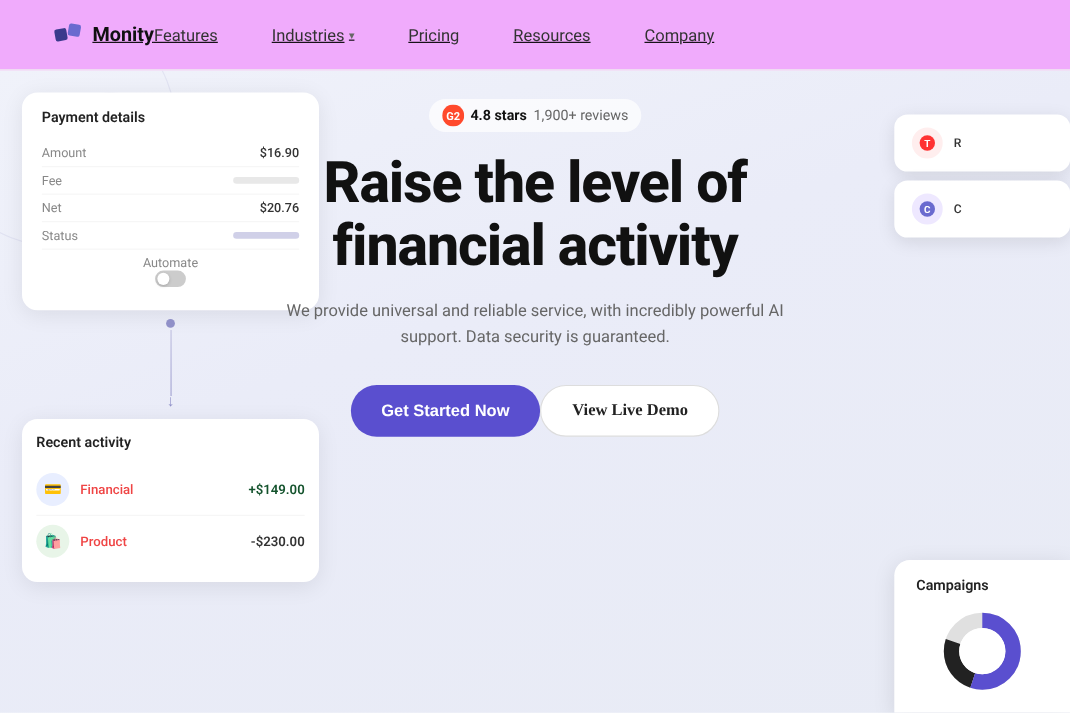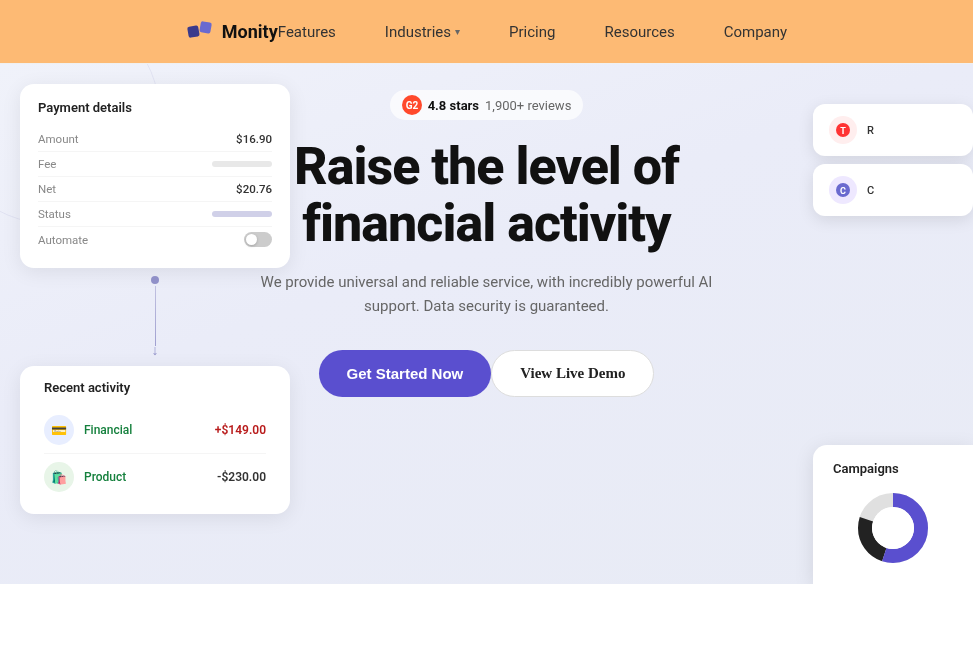--- a/index.html
+++ b/index.html
@@ -8,27 +8,28 @@
       background: #fff;
       width: 973px;
       height: 648px;
       overflow: hidden;
     }
 
     
     .navbar {
       display: flex;
       align-items: center;
-      justify-content: center;
+      justify-content: flex-start;
       padding: 0 48px;
       height: 64px;
-      background: #fdba74;
+      background: #f0abfc;
       border-bottom: 1px solid #f0f0f0;
       position: relative;
       z-index: 10;
+      text-decoration: underline;
     }
     .logo {
       display: flex;
       align-items: center;
       gap: 8px;
       font-weight: 700;
       font-size: 18px;
       color: #111;
     }
     .logo-icon {
@@ -51,21 +52,21 @@
     }
     .chevron {
       font-size: 10px;
       color: #666;
     }
 
     
     .hero {
       position: relative;
       width: 973px;
-      height: 520px;
+      height: 584px;
       background: linear-gradient(160deg, #f0f2fa 0%, #eaecf8 40%, #e8ebf5 100%);
       overflow: hidden;
     }
 
     
     .bg-circle-1 {
       position: absolute;
       top: -60px;
       left: -60px;
       width: 220px;
@@ -106,21 +107,21 @@
       color: #222;
       margin-bottom: 12px;
     }
     .card-row {
       display: flex;
       align-items: center;
       justify-content: space-between;
       padding: 5px 0;
       border-bottom: 1px solid #f5f5f5;
     }
-    .card-row:last-child { border-bottom: none; }
+    .card-row:last-child { border-bottom: none; flex-direction: column; }
     .card-label {
       font-size: 11.5px;
       color: #888;
     }
     .card-value {
       font-size: 11.5px;
       color: #333;
       font-weight: 500;
     }
     .card-bar {
@@ -177,21 +178,21 @@
     .connector-arrow {
       color: #9090c8;
       font-size: 14px;
       margin-top: -4px;
     }
 
     
     .recent-card {
       background: #fff;
       border-radius: 14px;
-      padding: 14px 24px;
+      padding: 14px 13px;
       box-shadow: 0 4px 20px rgba(0,0,0,0.08);
       margin-top: 4px;
     }
     .activity-row {
       display: flex;
       align-items: center;
       gap: 10px;
       padding: 8px 0;
       border-bottom: 1px solid #f5f5f5;
     }
@@ -203,29 +204,29 @@
       display: flex;
       align-items: center;
       justify-content: center;
       font-size: 13px;
       flex-shrink: 0;
     }
     .activity-icon.blue { background: #e8eeff; }
     .activity-icon.green { background: #e8f5e8; }
     .activity-name {
       font-size: 12px;
-      color: #15803d;
+      color: #ef4444;
       font-weight: 500;
       flex: 1;
     }
     .activity-amount {
       font-size: 12px;
       font-weight: 600;
     }
-    .activity-amount.positive { color: #b91c1c; }
+    .activity-amount.positive { color: #14532d; }
     .activity-amount.negative { color: #333; text-align: right; }
 
     
     .hero-center {
       position: absolute;
       left: 50%;
       transform: translateX(-50%);
       top: 26px;
       width: 500px;
       text-align: center;

